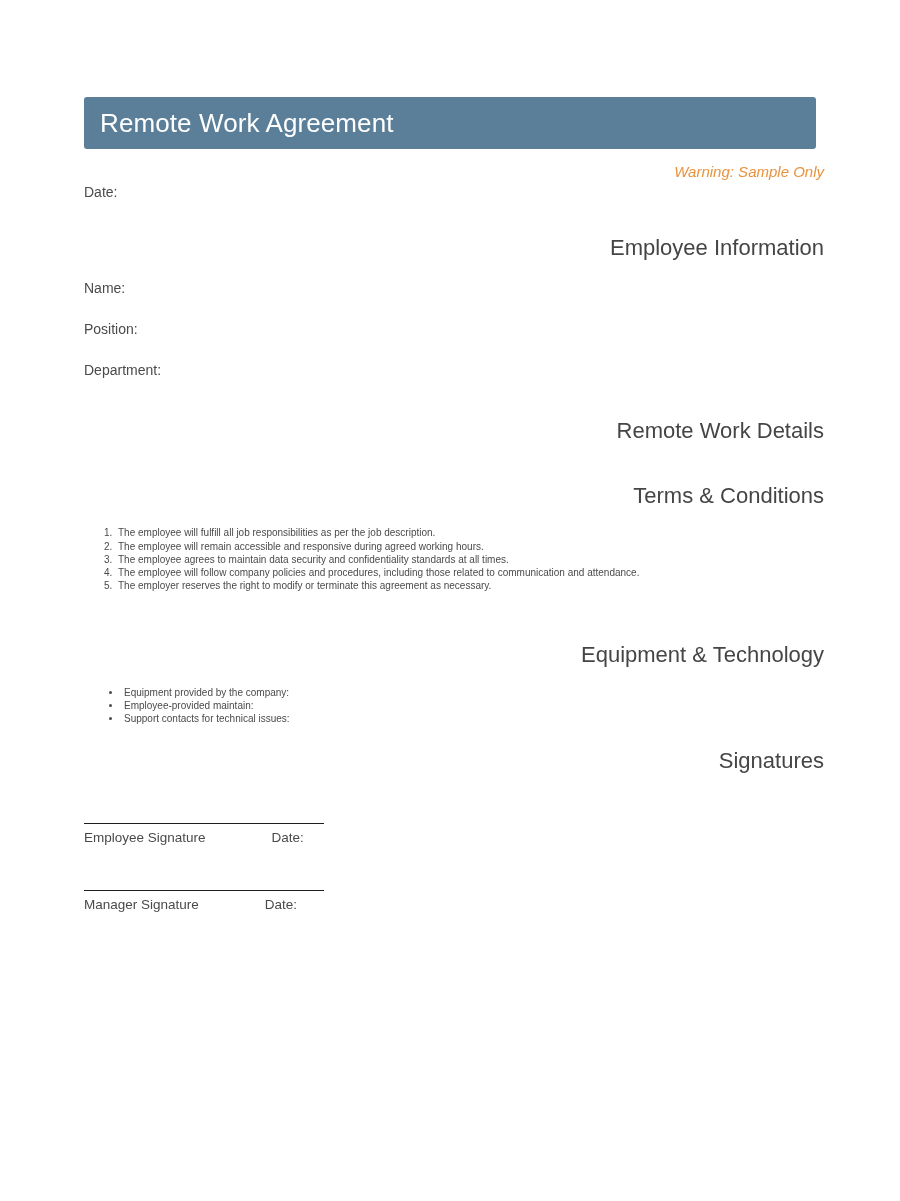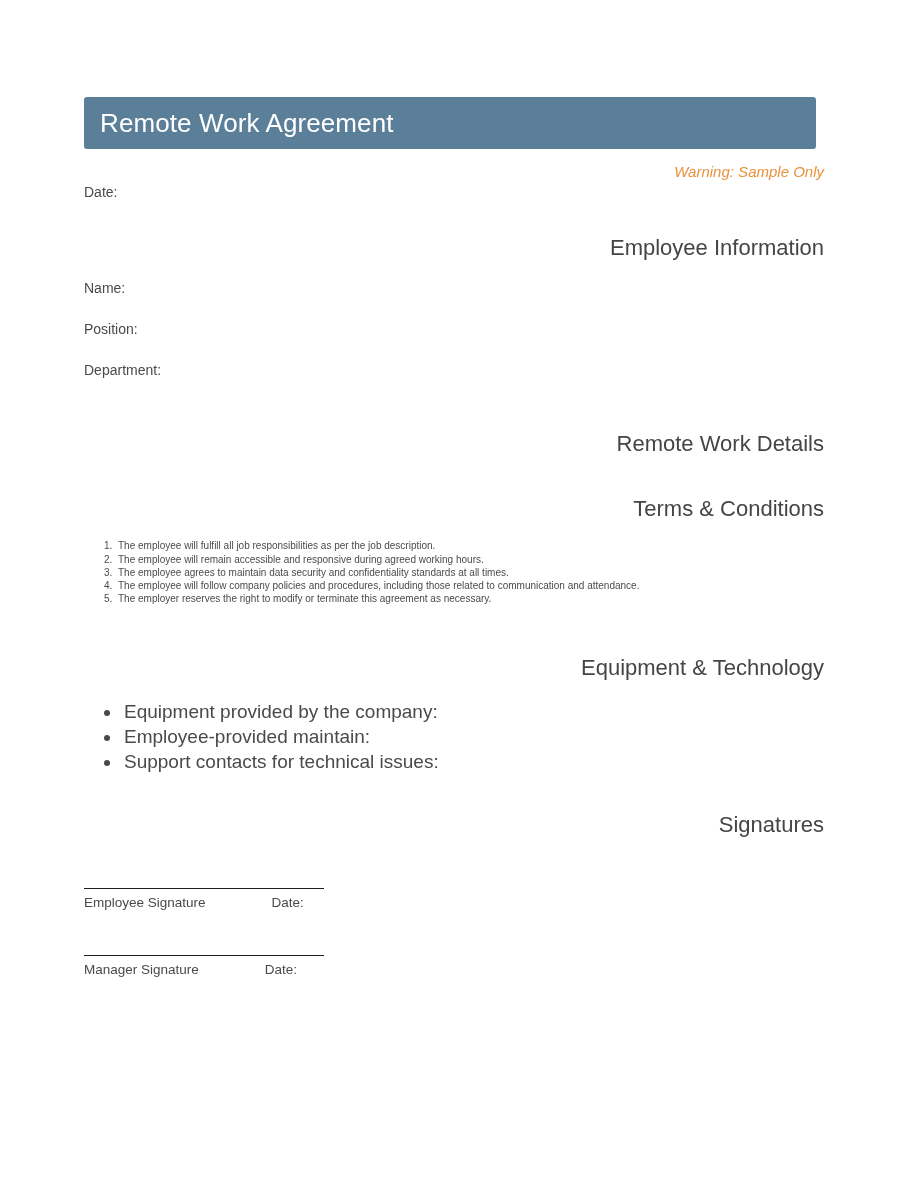--- a/index.html
+++ b/index.html
@@ -74,24 +74,24 @@
     font-weight: 400;
     color: #454545;
     margin: 0;
     padding: 0;
     line-height: 1.2;
     text-align: right;
   }
 
   
   .sec-employee   { margin-top: 34px; }
-  .sec-details    { margin-top: 52px; }
+  .sec-details    { margin-top: 39px; }
   .sec-terms      { margin-top: 39px; }
   .sec-equipment  { margin-top: 50px; }
-  .sec-signatures { margin-top: 38px; }
+  .sec-signatures { margin-top: 22px; }
 
   .field-list { margin-top: 19px; }
   .field {
     font-size: 14px;
     color: #4a4a4a;
     line-height: 1.2;
     margin-bottom: 24px;
   }
   .field:last-child { margin-bottom: 0; }
 
@@ -105,21 +105,21 @@
   ol.terms li {
     line-height: 1.32;
     padding-left: 3px;
     margin-bottom: 0;
   }
 
   
   ul.equipment {
     margin: 17px 0 0 0;
     padding-left: 38px;
-    font-size: 19px;
+    font-size: 10px;
     color: #4a4a4a;
   }
   ul.equipment li {
     line-height: 1.33;
     padding-left: 2px;
   }
 
   
   .sig-block { margin-top: 49px; }
   .sig-block.second { margin-top: 44px; }

